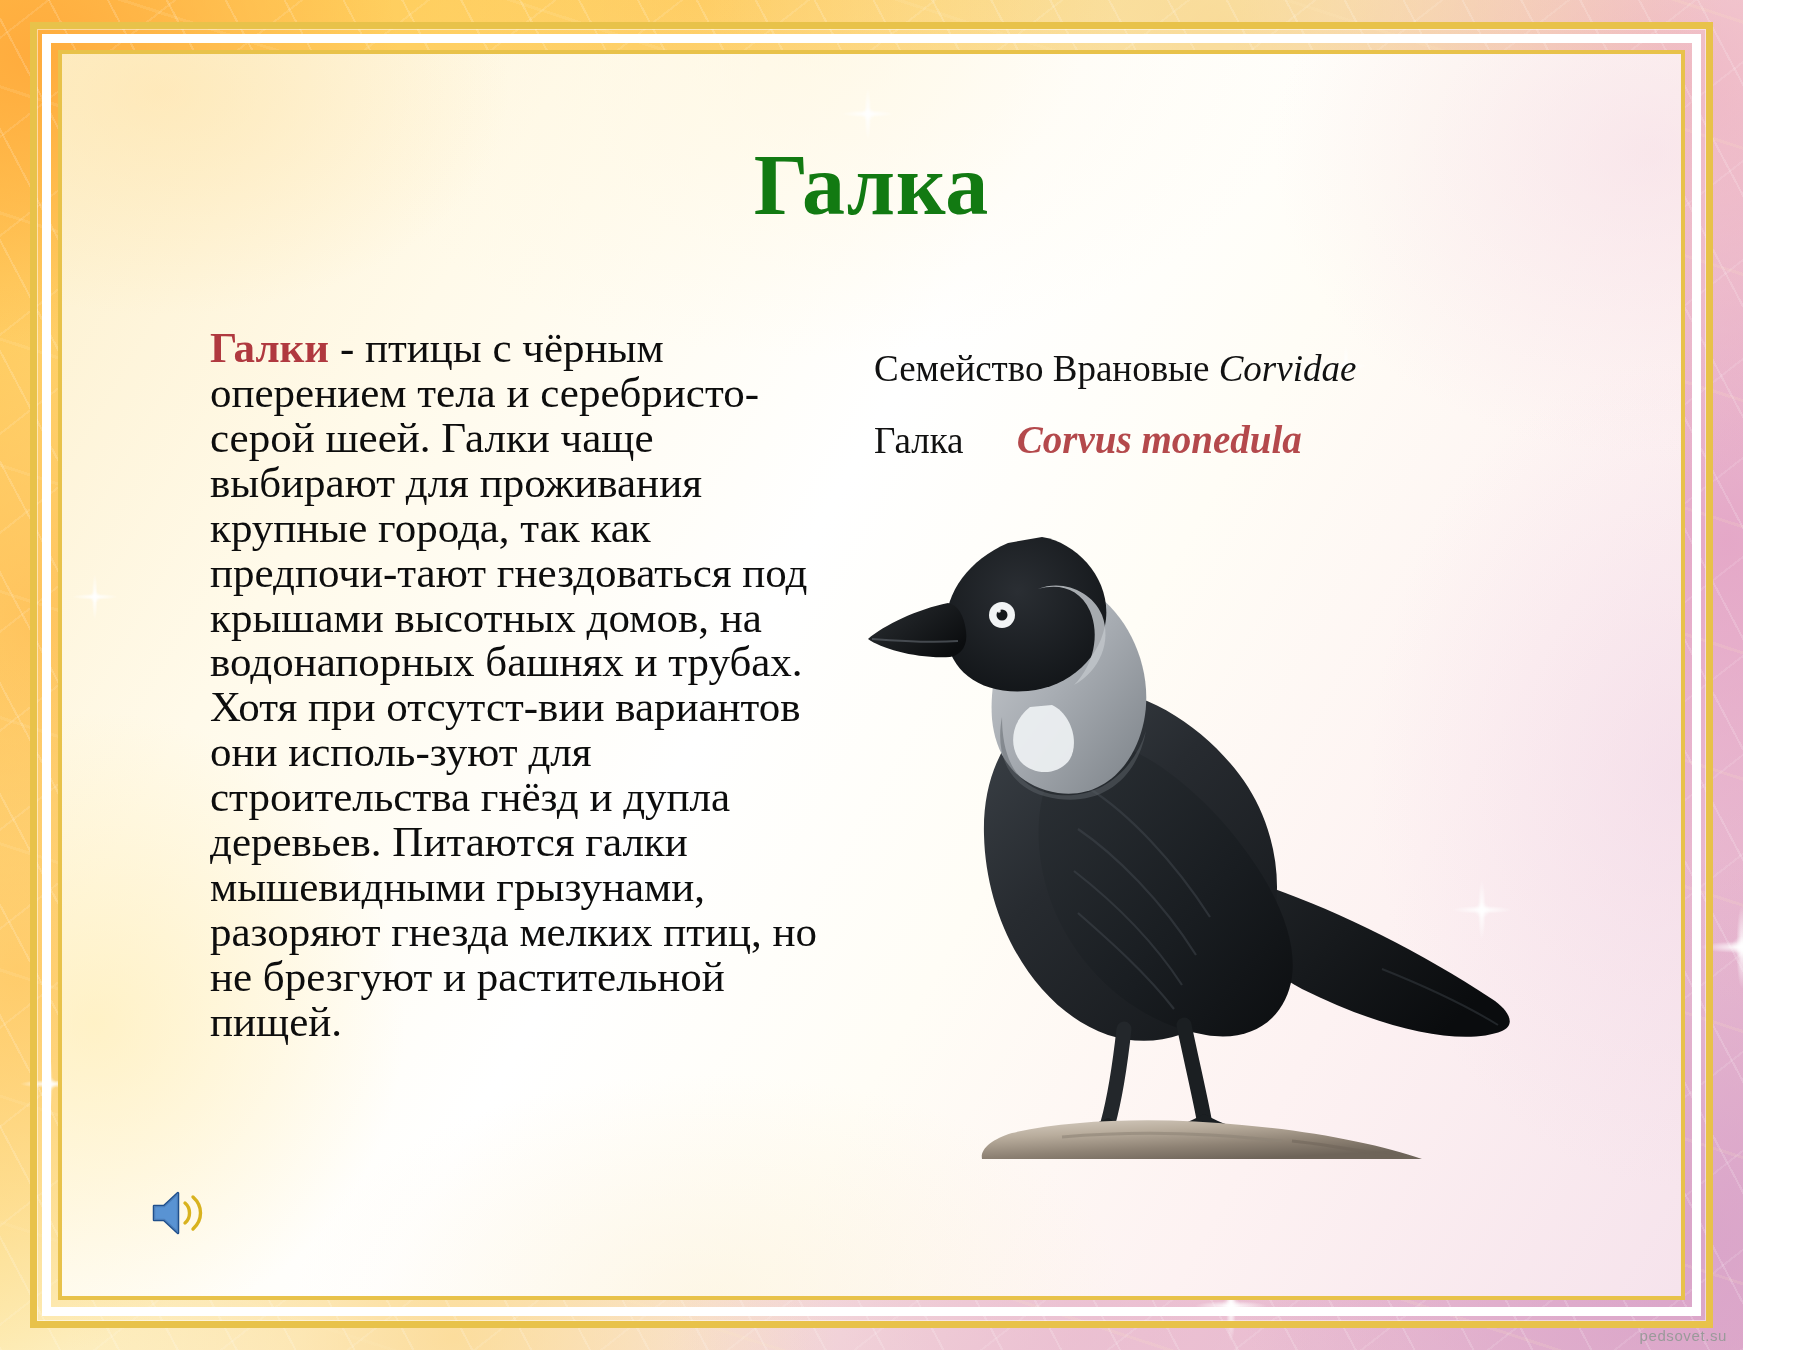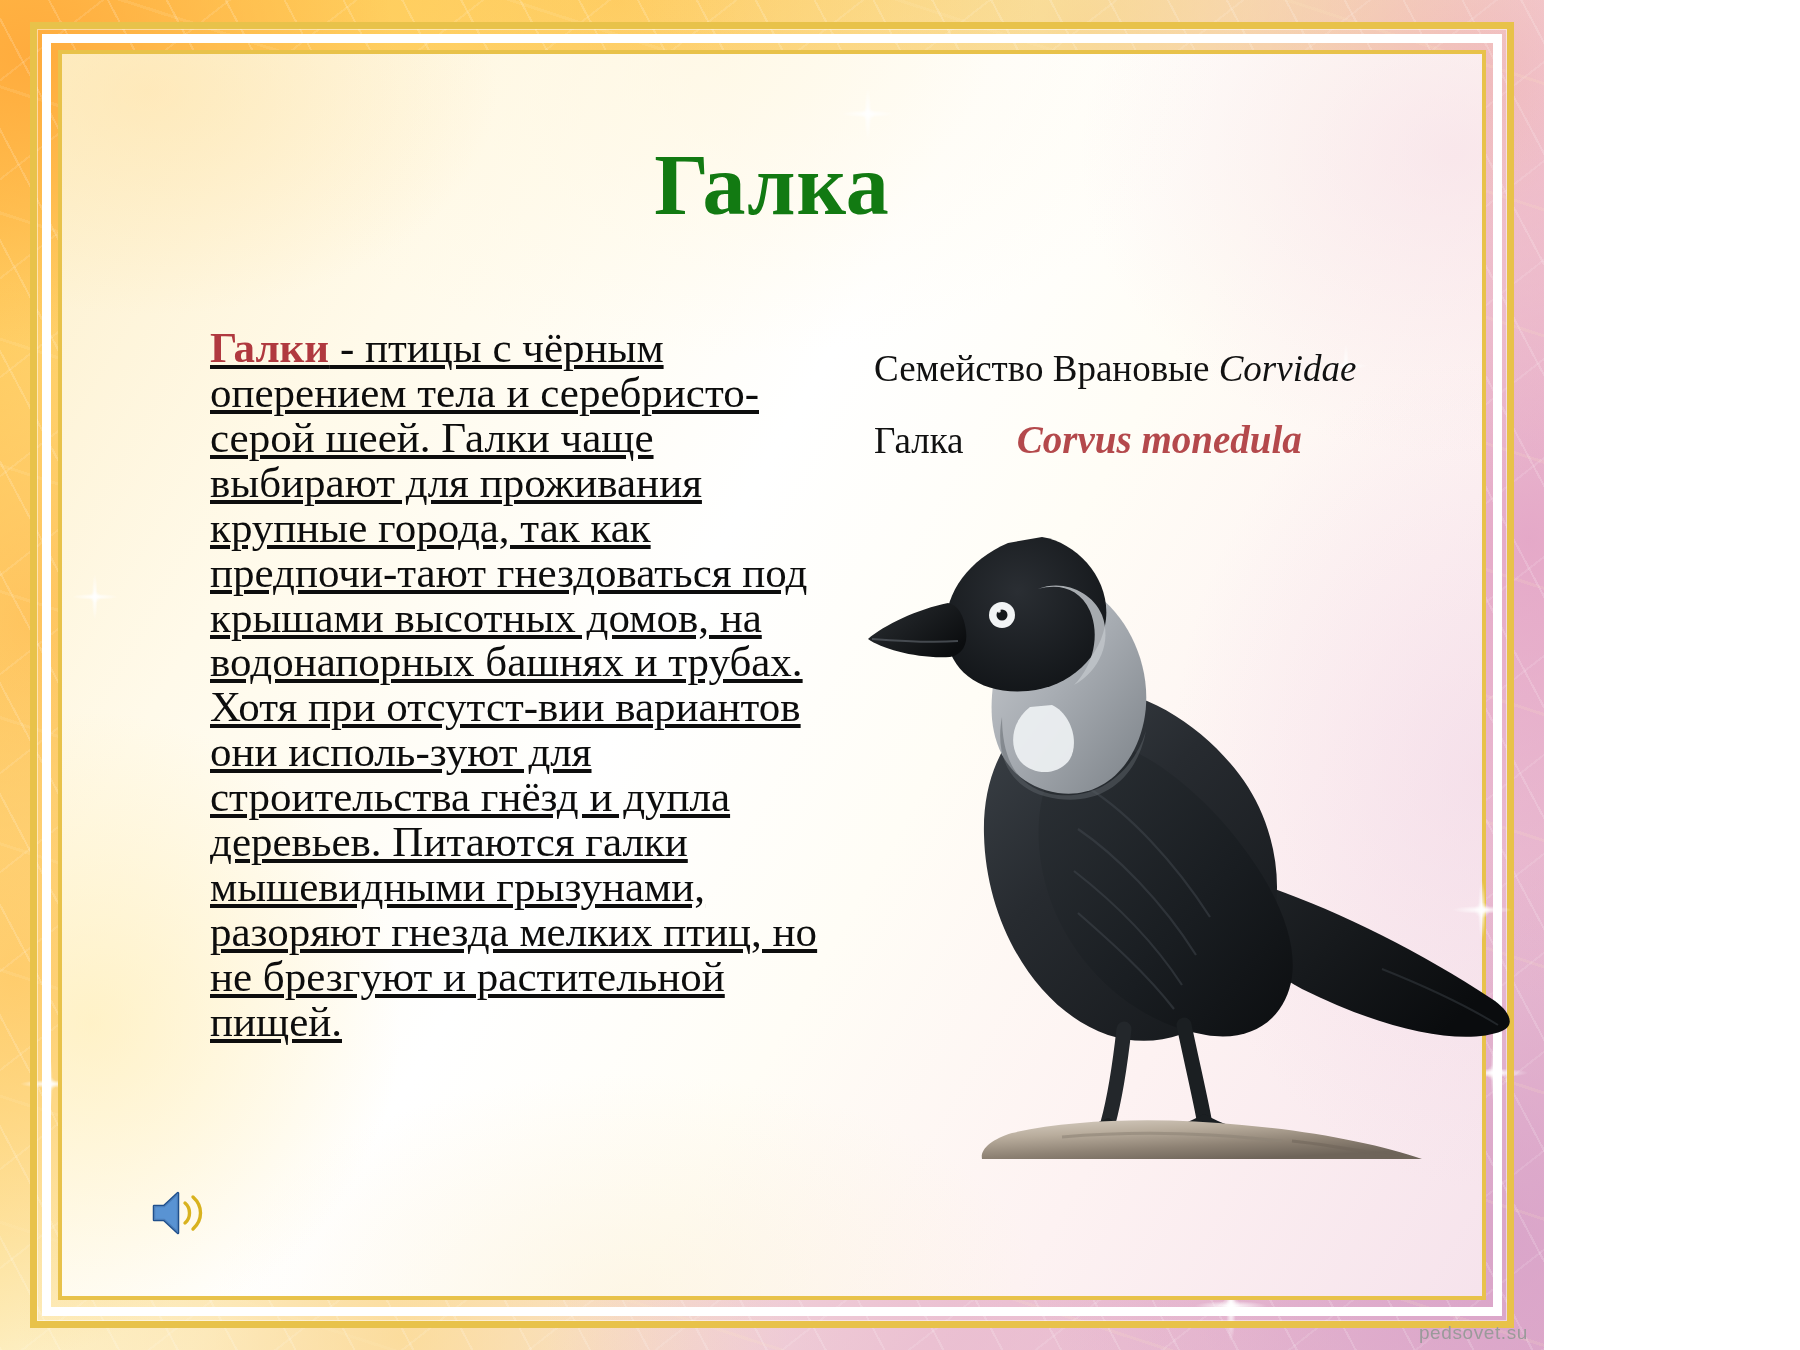--- a/index.html
+++ b/index.html
@@ -7,21 +7,21 @@
   html, body {
     width: 1800px; height: 1350px;
     overflow: hidden;
     background: #fff;
     font-family: "Liberation Serif", serif;
   }
 
   
   #slide {
     position: relative;
-    width: 1544px; height: 1350px;
+    width: 1743px; height: 1350px;
     overflow: hidden;
     background:
       radial-gradient(ellipse 520px 420px at 2% 4%,  rgba(255,170,60,.95) 0%, rgba(255,190,80,0) 70%),
       radial-gradient(ellipse 640px 520px at 18% 0%, rgba(255,205,90,.85) 0%, rgba(255,215,110,0) 72%),
       radial-gradient(ellipse 560px 480px at 40% 0%, rgba(255,190,70,.55) 0%, rgba(255,205,90,0) 75%),
       radial-gradient(ellipse 700px 520px at 70% 2%, rgba(246,205,120,.6) 0%, rgba(250,220,150,0) 72%),
       radial-gradient(ellipse 620px 560px at 96% 6%, rgba(236,170,190,.75) 0%, rgba(240,190,205,0) 72%),
       radial-gradient(ellipse 520px 620px at 99% 40%, rgba(226,160,196,.8) 0%, rgba(235,185,210,0) 74%),
       radial-gradient(ellipse 620px 520px at 97% 92%, rgba(214,160,200,.72) 0%, rgba(228,185,212,0) 74%),
       radial-gradient(ellipse 560px 420px at 62% 99%, rgba(232,186,206,.6) 0%, rgba(240,205,218,0) 74%),
@@ -100,21 +100,21 @@
     position: absolute;
     left: 148px; top: 272px; width: 630px;
     font-size: 43px;
     line-height: 1.045;
     color: #0d0d0d;
   }
   #body-col .lead {
     color: #b0393f;
     font-weight: bold;
   }
-  #body-col p { margin: 0; text-decoration: underline; }
+  #body-col p { margin: 0; }
 
   
   #info-col {
     position: absolute;
     left: 812px; top: 292px; width: 700px;
     font-size: 37px;
     color: #111;
     line-height: 1.25;
   }
   #info-col .row { white-space: nowrap; }
@@ -143,21 +143,21 @@
     left: 88px; bottom: 56px;
     width: 58px; height: 54px;
   }
   #sound-icon svg { display: block; width: 100%; height: 100%; }
 
   
   #watermark {
     position: absolute;
     right: 16px; bottom: 6px;
     font-family: "Liberation Sans", sans-serif;
-    font-size: 19px;
+    font-size: 15px;
     letter-spacing: .6px;
     color: #9a9a9a;
   }
 </style>
 </head>
 <body>
 
 <div id="slide">
   <div id="rays"></div>
 

